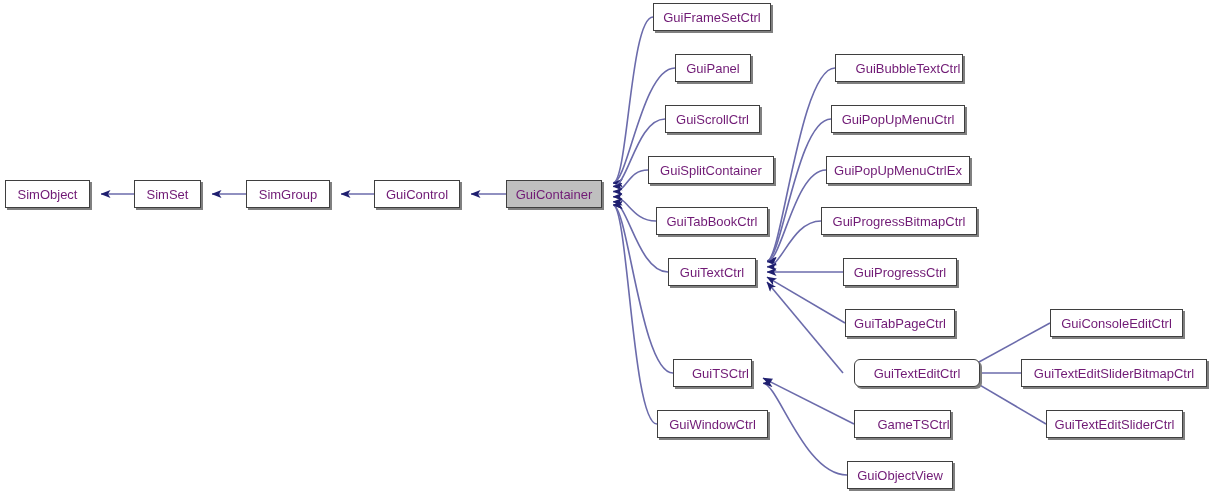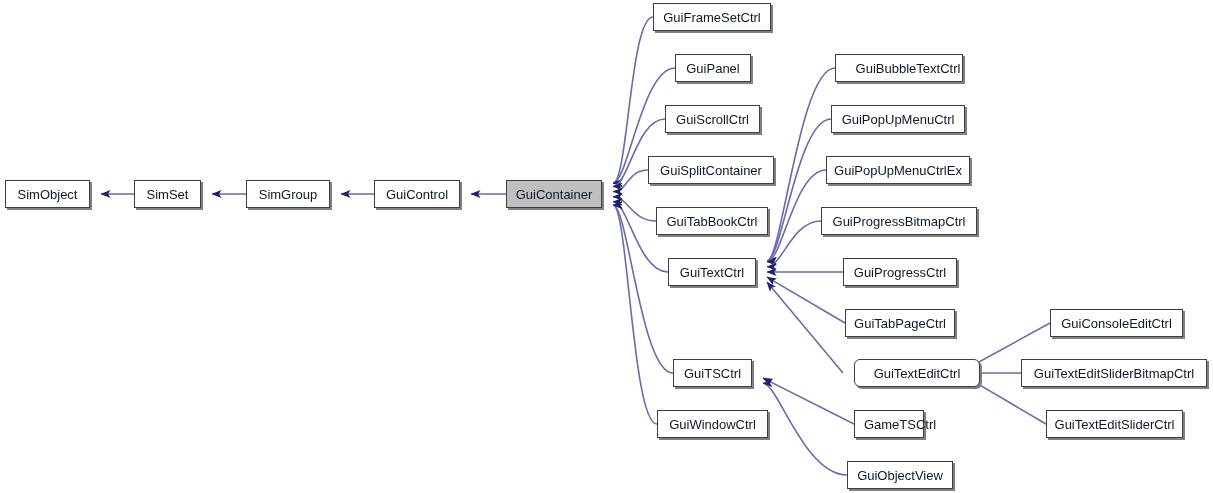--- a/index.html
+++ b/index.html
@@ -27,21 +27,21 @@
     position: absolute;
     box-sizing: border-box;
     border: 1px solid #3f3f3f;
     background: #ffffff;
     box-shadow: 2px 2px 0 0 #808080;
     display: flex;
     align-items: center;
     justify-content: center;
     font-size: 13px;
     line-height: 13px;
-    color: #0f172a;
+    color: #701a75;
     white-space: nowrap;
     height: 28px;
   }
   .node.highlight {
     background: #bfbfbf;
   }
   .node-label {
     display: block;
     padding: 0 2px;
   }
@@ -110,21 +110,21 @@
       </div>
       <div class="node" style="left: 648px; top: 156px; width: 126px;">
         <span class="node-label">GuiSplitContainer</span>
       </div>
       <div class="node" style="left: 656px; top: 207px; width: 112px;">
         <span class="node-label">GuiTabBookCtrl</span>
       </div>
       <div class="node" style="left: 668px; top: 258px; width: 88px;">
         <span class="node-label">GuiTextCtrl</span>
       </div>
-      <div class="node" style="left: 673px; top: 359px; width: 79px;">
+      <div class="node" style="left: 673px; top: 359px; width: 79px; justify-content: flex-end;">
         <span class="node-label">GuiTSCtrl</span>
       </div>
       <div class="node" style="left: 657px; top: 410px; width: 111px; align-items: center;">
         <span class="node-label">GuiWindowCtrl</span>
       </div>
       <div class="node" style="left: 835px; top: 54px; width: 128px; padding-left: 18px;">
         <span class="node-label">GuiBubbleTextCtrl</span>
       </div>
       <div class="node" style="left: 831px; top: 105px; width: 134px;">
         <span class="node-label">GuiPopUpMenuCtrl</span>
@@ -137,21 +137,21 @@
       </div>
       <div class="node" style="left: 843px; top: 258px; width: 114px;">
         <span class="node-label">GuiProgressCtrl</span>
       </div>
       <div class="node" style="left: 845px; top: 309px; width: 110px;">
         <span class="node-label">GuiTabPageCtrl</span>
       </div>
       <div class="node" style="left: 854px; top: 359px; width: 126px; border-radius: 6px;">
         <span class="node-label">GuiTextEditCtrl</span>
       </div>
-      <div class="node" style="left: 854px; top: 410px; width: 70px; padding-left: 22px;">
+      <div class="node" style="left: 854px; top: 410px; width: 97px; padding-left: 22px;">
         <span class="node-label">GameTSCtrl</span>
       </div>
       <div class="node" style="left: 847px; top: 461px; width: 106px;">
         <span class="node-label">GuiObjectView</span>
       </div>
       <div class="node" style="left: 1050px; top: 309px; width: 133px;">
         <span class="node-label">GuiConsoleEditCtrl</span>
       </div>
       <div class="node" style="left: 1021px; top: 359px; width: 186px;">
         <span class="node-label">GuiTextEditSliderBitmapCtrl</span>

